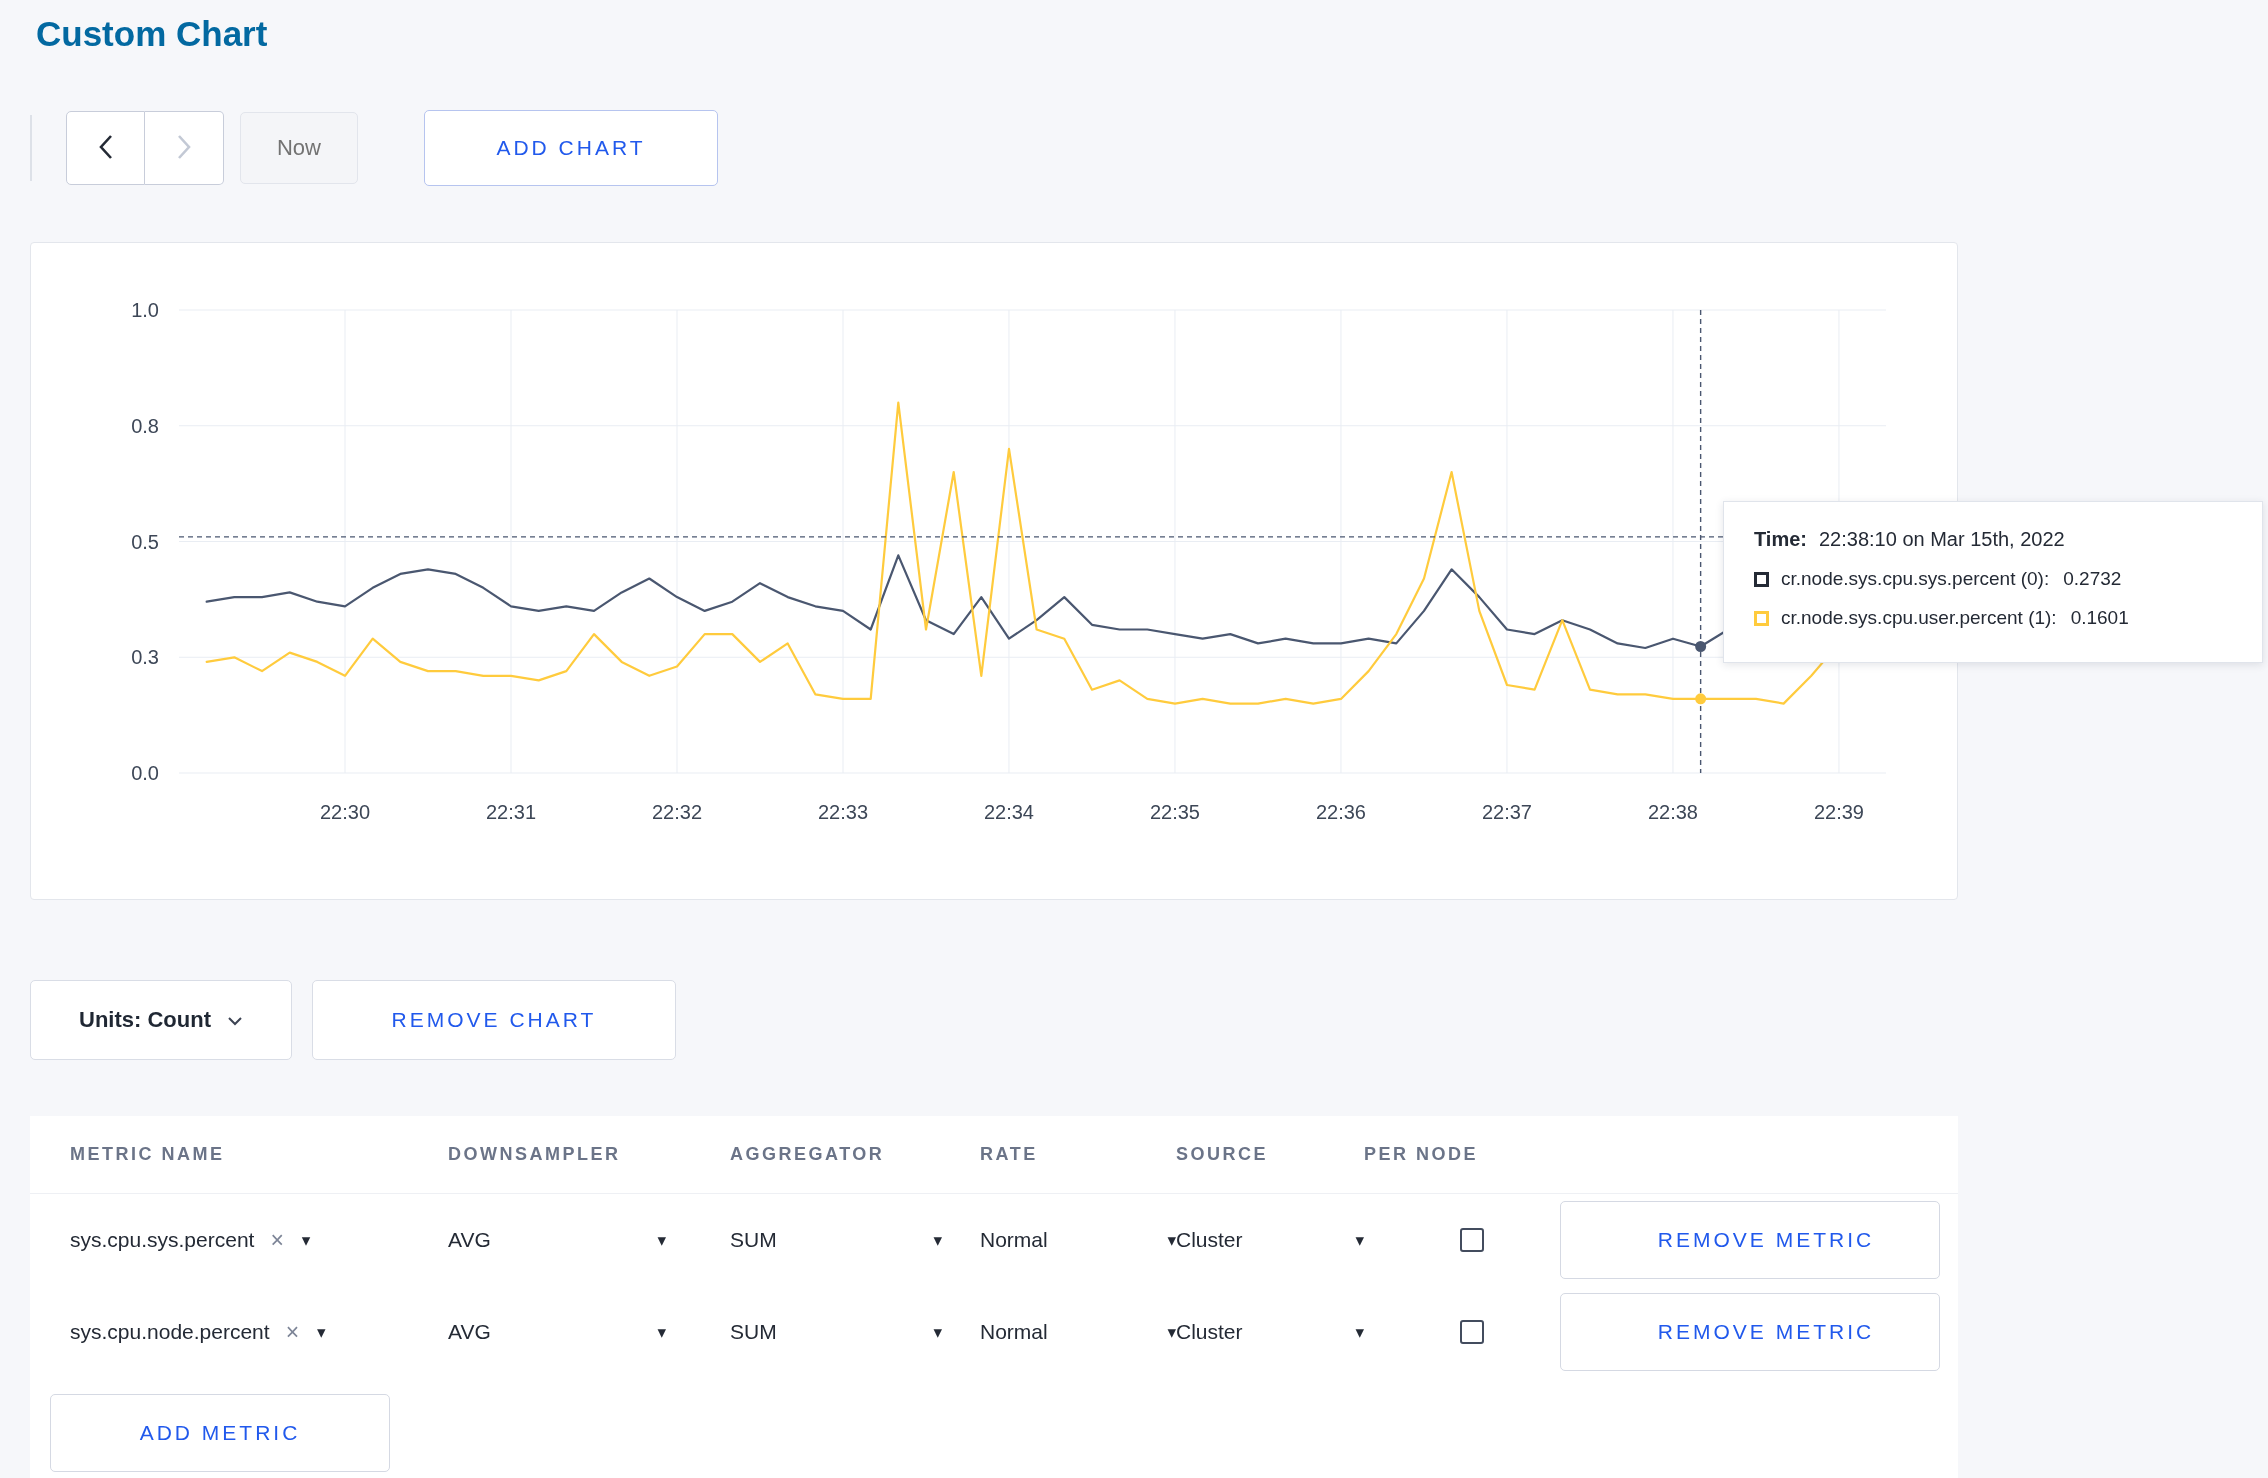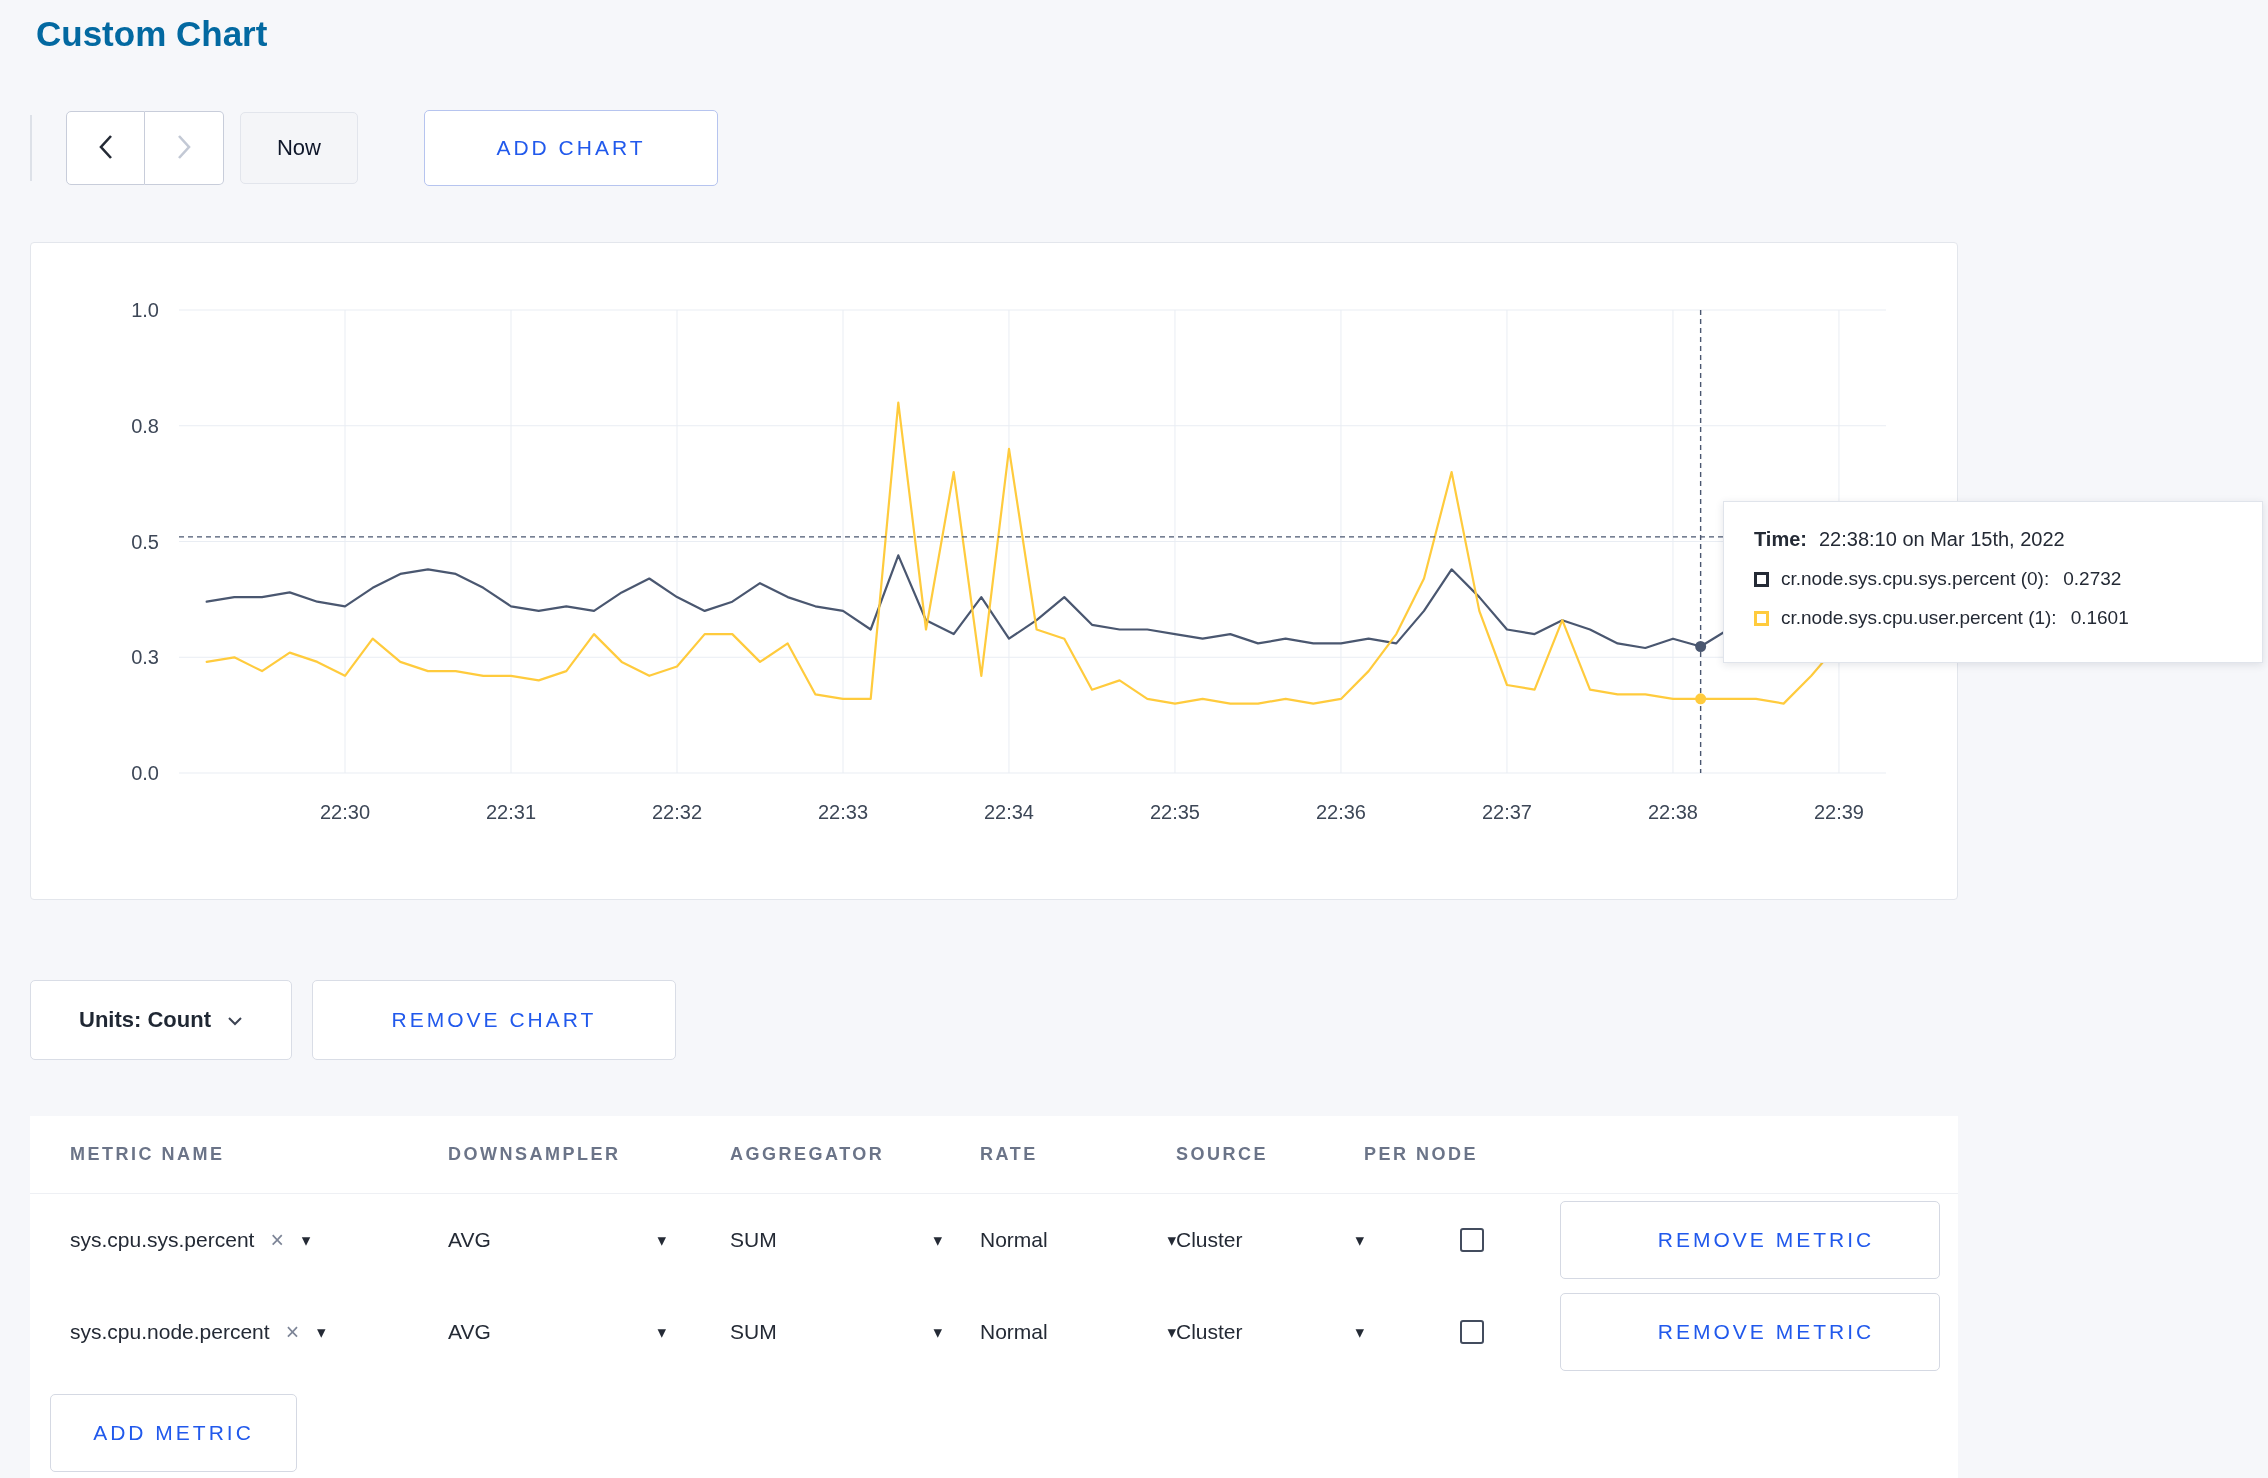--- a/index.html
+++ b/index.html
@@ -48,21 +48,21 @@
     width: 79px; height: 74px;
     background: #fff; border: 1px solid #c8cdda;
     display: flex; align-items: center; justify-content: center;
     cursor: pointer;
   }
   .nav-btn.prev { border-radius: 5px 0 0 5px; }
   .nav-btn.next { border-radius: 0 5px 5px 0; border-left: none; }
   .now-btn {
     margin-left: 16px; width: 118px; height: 72px;
     background: #f4f5f8; border: 1px solid #e2e5ec; border-radius: 5px;
-    font-size: 22px; color: #0f172a;
+    font-size: 22px; color: #737373;
     font-family: "Liberation Sans", sans-serif;
     cursor: default;
   }
   .btn-blue {
     background: #fff;
     color: #2159ec;
     font-size: 21px; font-weight: normal;
     letter-spacing: 3px;
     border-radius: 5px;
     cursor: pointer;
@@ -159,21 +159,21 @@
     cursor: pointer;
   }
   .remove-metric-btn {
     width: 380px; height: 78px;
     border: 1px solid #d5d9e3;
     margin-left: 8px;
     padding-left: 32px;
   }
   .add-metric-btn {
     margin: 16px 0 12px 20px;
-    width: 247px; height: 78px;
+    width: 340px; height: 78px;
     border: 1px solid #d5d9e3;
   }
 </style>
 </head>
 <body>
 
 <div id="app">
 
   <div class="page-title">Custom Chart</div>
 

